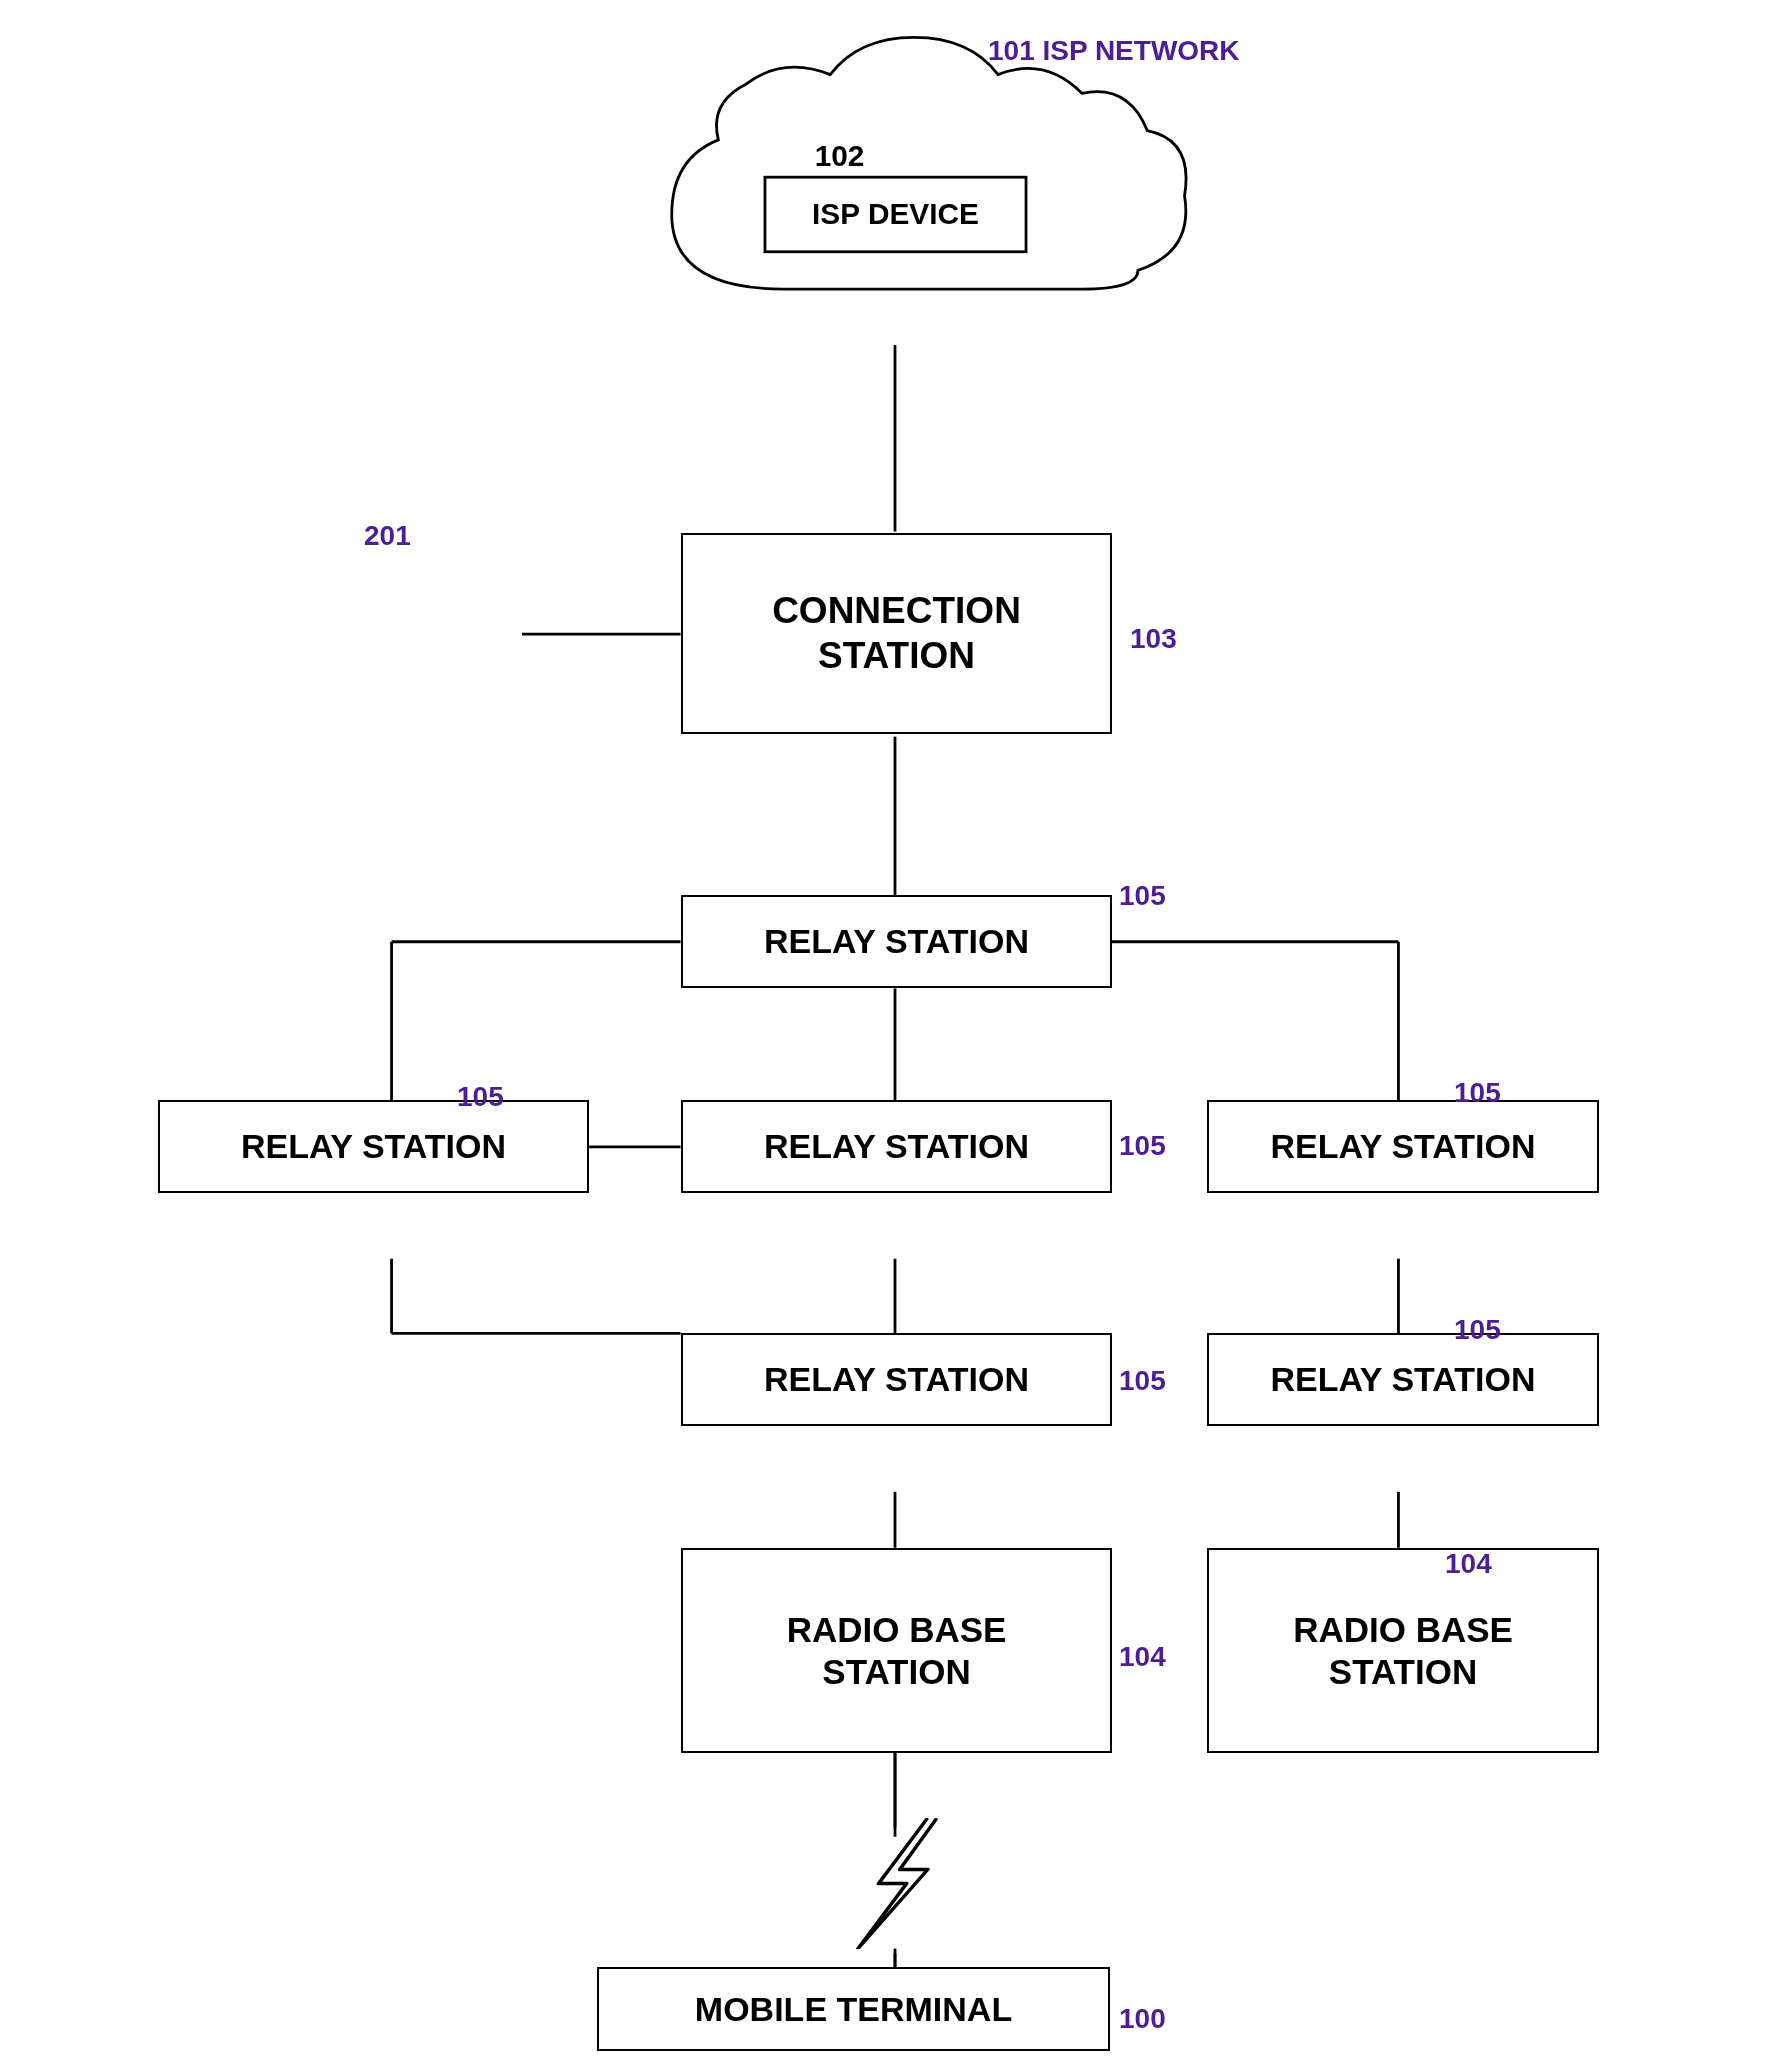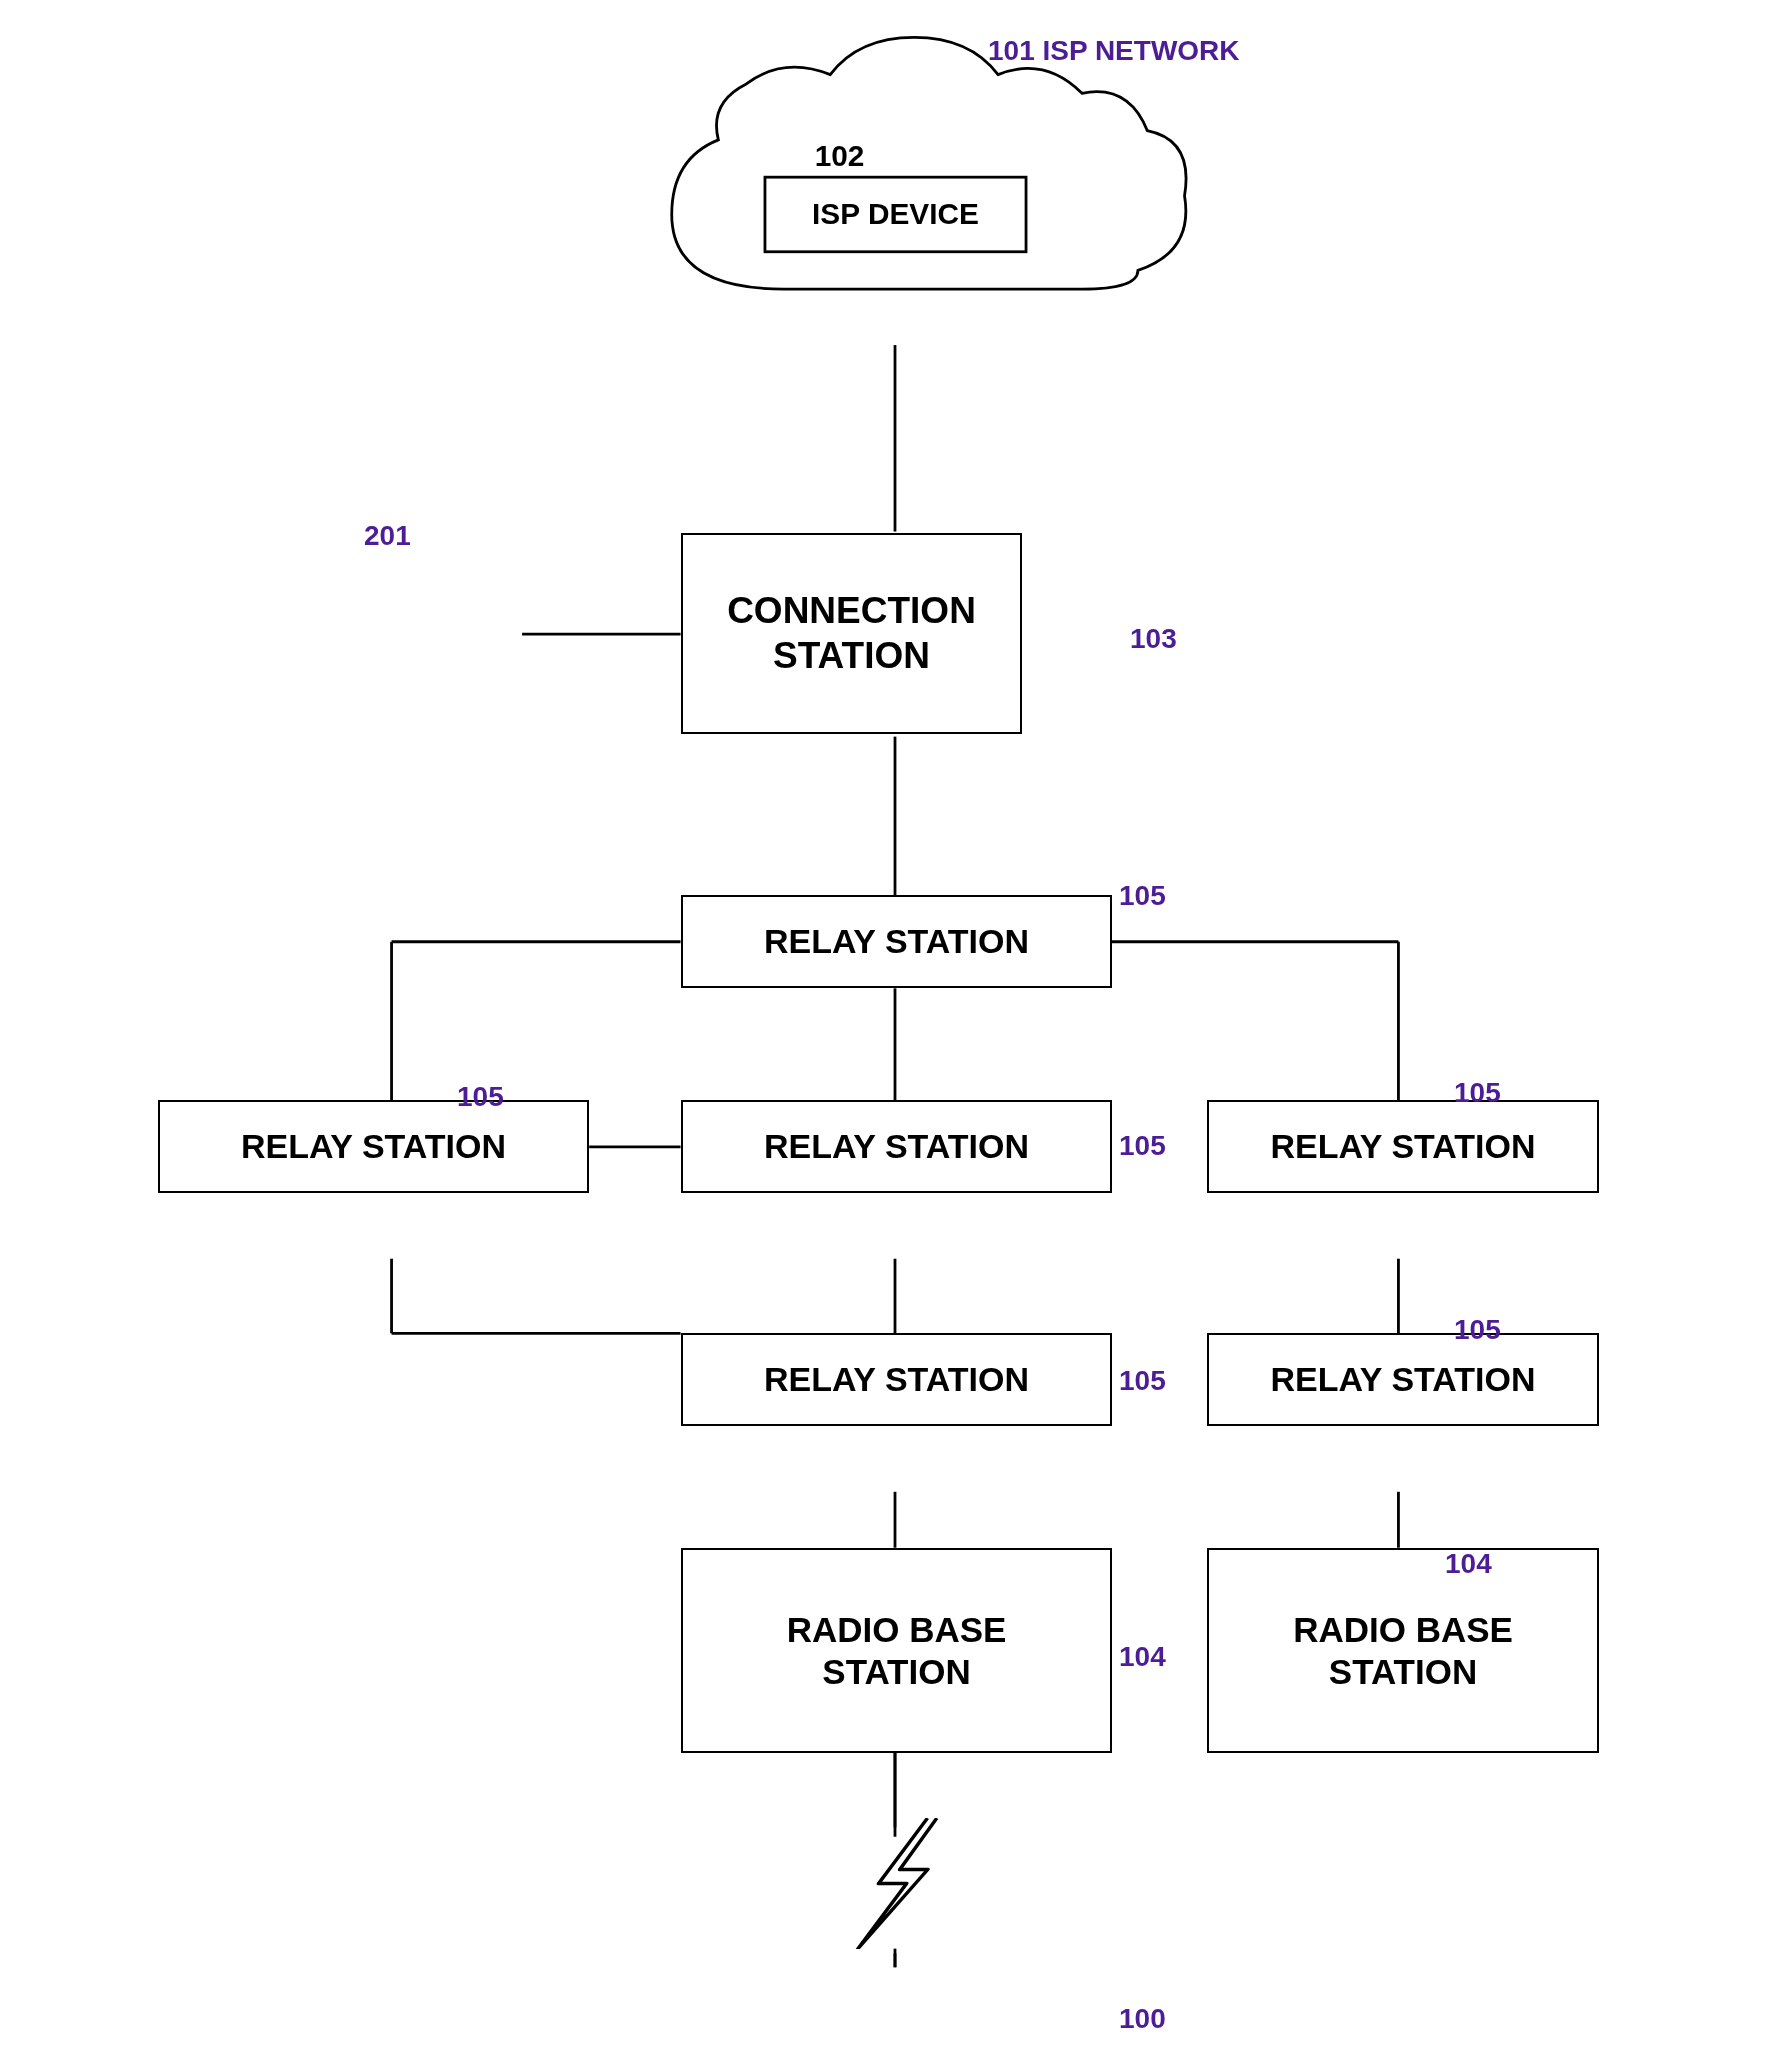--- a/index.html
+++ b/index.html
@@ -117,21 +117,21 @@
 
       <rect x="180" y="160" width="280" height="80" fill="white" stroke="#000" stroke-width="3"></rect>
       <text x="320" y="210" text-anchor="middle" font-size="32" font-weight="bold" font-family="Arial">ISP DEVICE</text>
 
       <text x="260" y="148" text-anchor="middle" font-size="32" font-weight="bold" font-family="Arial">102</text>
     </svg>
   </div>
 
   <div class="label" style="top:35px; left:988px;">101  ISP NETWORK</div>
 
-  <div class="box" style="left:681px; top:533px; width:341px; height:201px; font-size:37px;">
+  <div class="box" style="left:681px; top:533px; width:431px; height:201px; font-size:37px;">
     <span>CONNECTION<br>STATION</span>
   </div>
   <div class="label" style="top:623px; left:1119px;margin-left:11px;">103</div>
 
   <div class="label" style="top:520px; left:364px;">201</div>
 
   <div class="box" style="left:681px; top:895px; width:431px; height:93px; font-size:34px;">
     <span>RELAY STATION</span>
   </div>
   <div class="label" style="top:880px; left:1119px;">105</div>
@@ -170,20 +170,23 @@
     <span>RADIO BASE<br>STATION</span>
   </div>
   <div class="label" style="top:1548px; left:1445px;">104</div>
 
   <div style="position:absolute; top:1818px; left:839px; font-size:112px; font-weight:bold; transform: skewX(-10deg);">
     <svg width="112" height="131" viewBox="0 0 120 140">
       <polyline points="80,0 40,70 70,70 30,140 90,55 60,55 90,0" fill="white" stroke="#000" stroke-width="4" stroke-linejoin="round"></polyline>
     </svg>
   </div>
 
+  <div class="box" style="left:597px; top:1967px; width:513px; height:84px; font-size:34px;">
+    <span>MOBILE TERMINAL</span>
+  </div>
   <div class="label" style="top:1995px; left:1119px;margin-top:8px;">100</div>
 
   <svg class="lines-svg" style="z-index:10;" viewBox="0 0 1920 2219" width="1790" height="2069">
 
     <line x1="632" y1="1230" x2="730" y2="1230" stroke="#000" stroke-width="3"></line>
 
     <line x1="960" y1="1880" x2="960" y2="1960" stroke="#000" stroke-width="3"></line>
 
     <line x1="960" y1="2095" x2="960" y2="2110" stroke="#000" stroke-width="3"></line>
   </svg>

